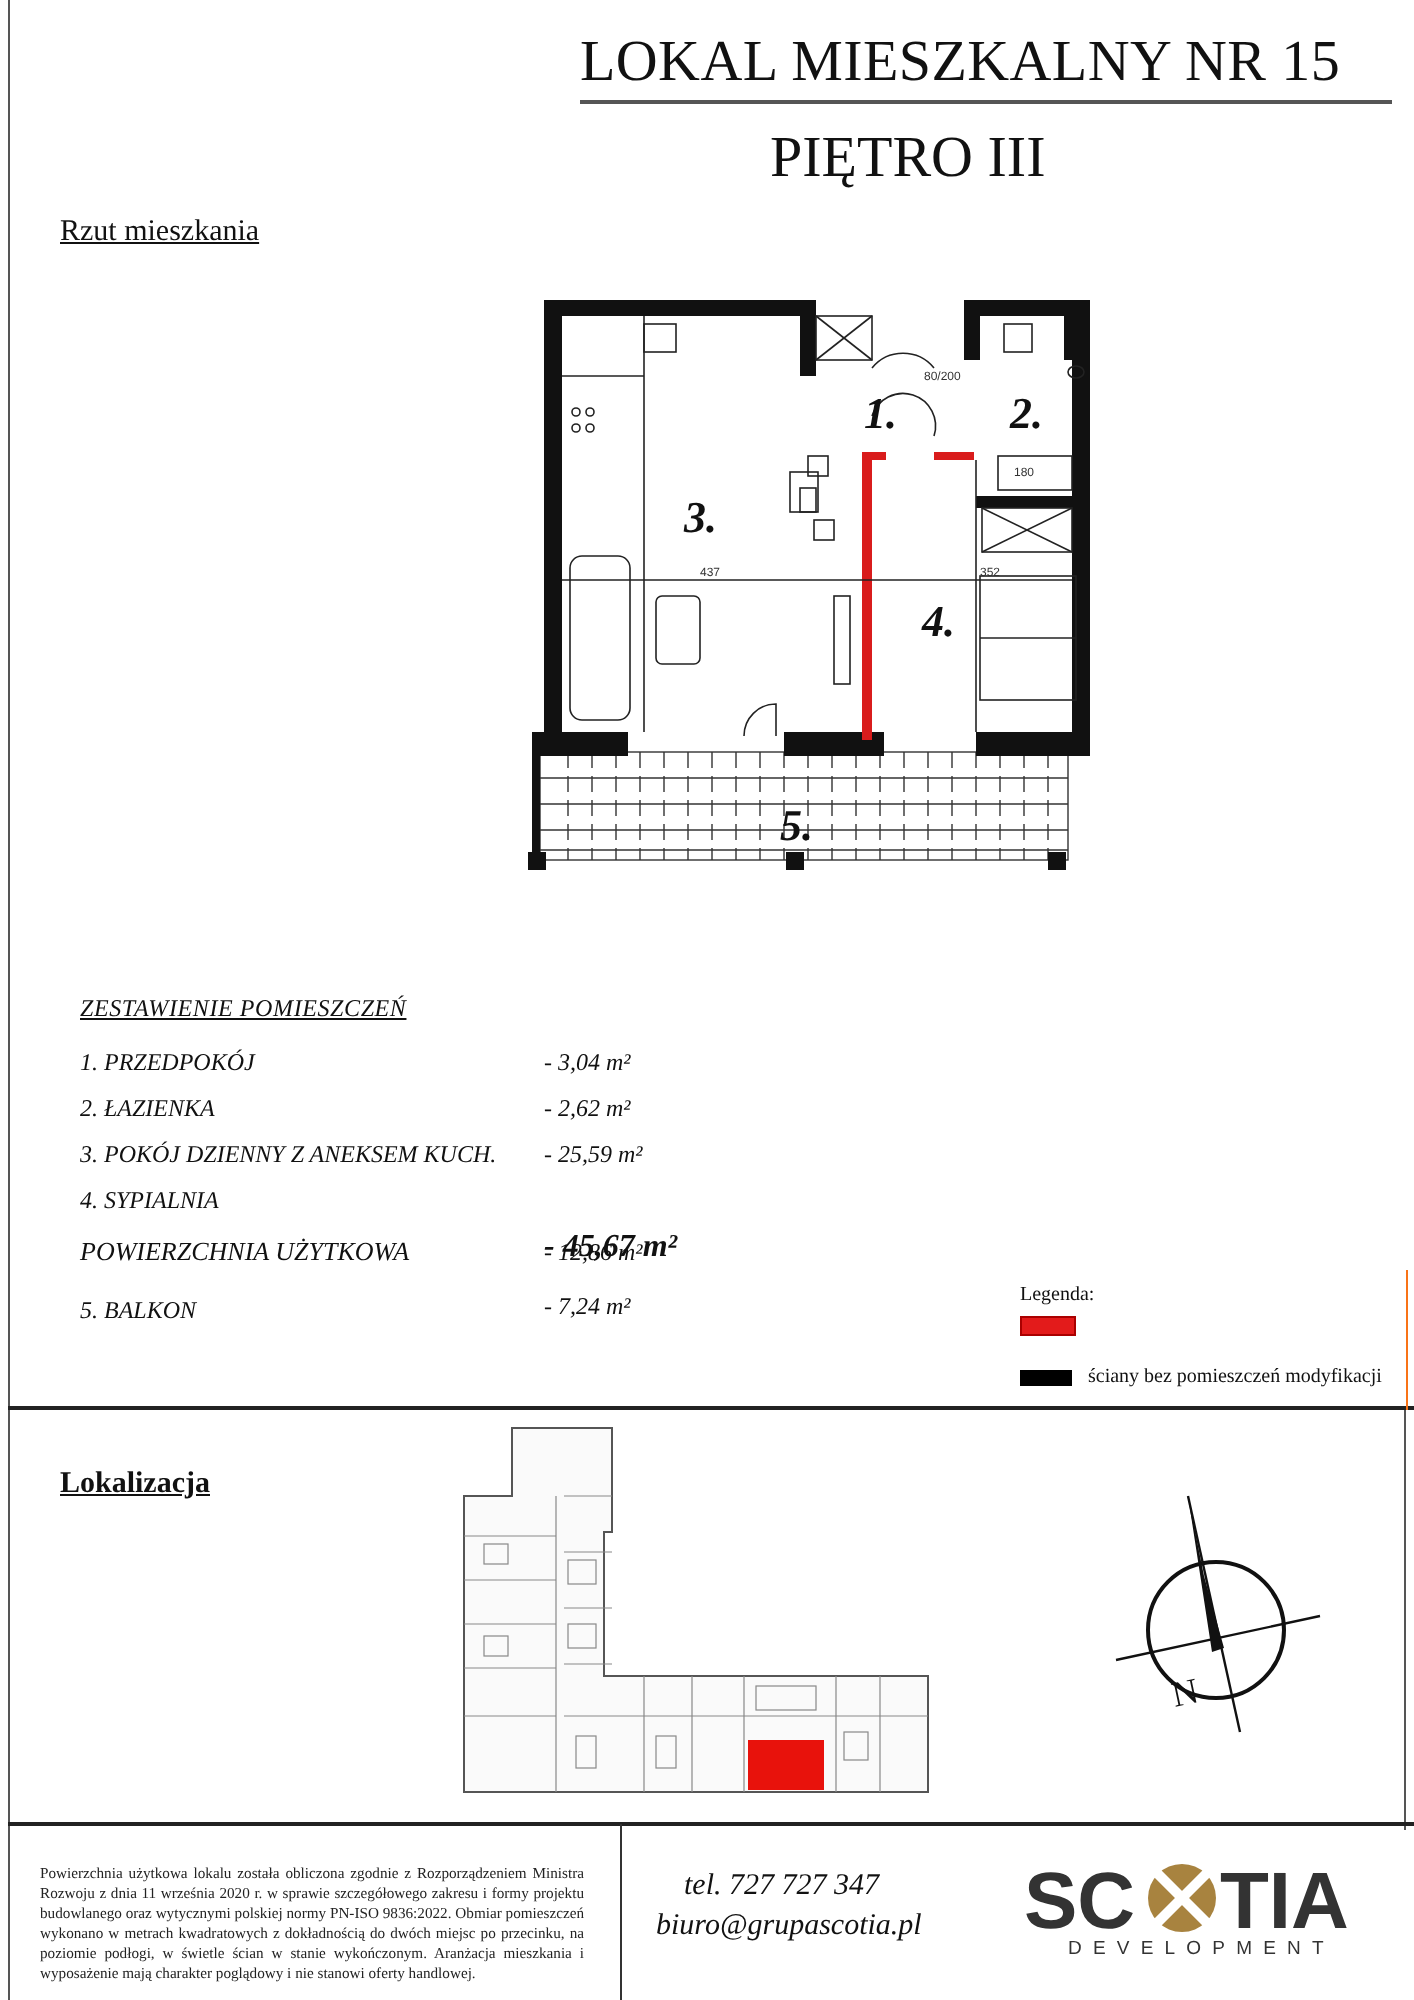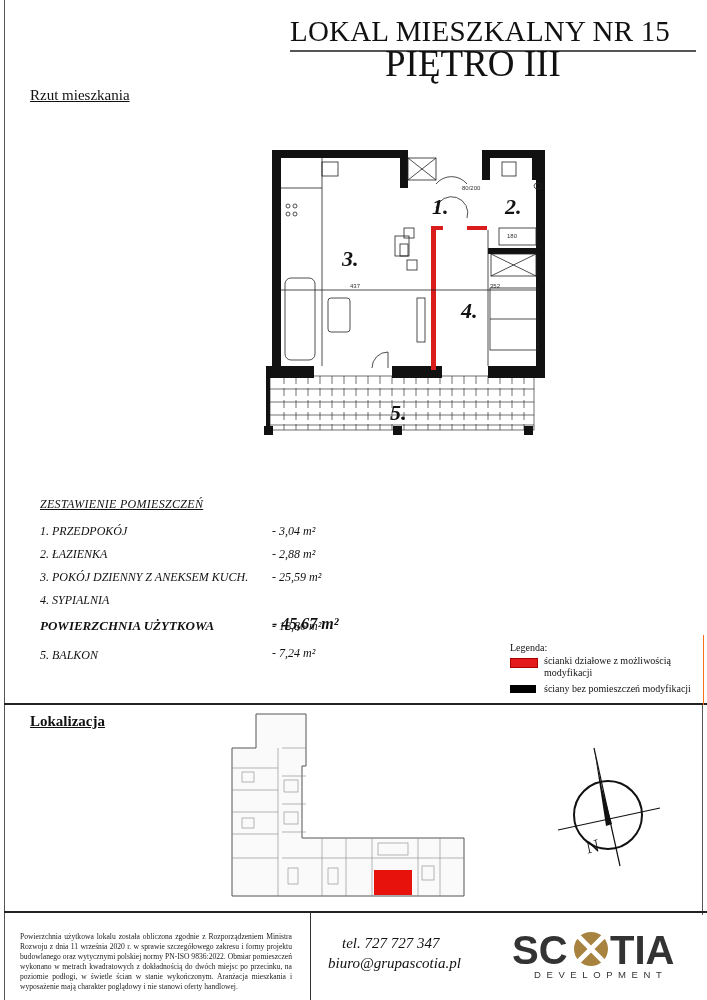--- a/index.html
+++ b/index.html
@@ -2,27 +2,27 @@
 <html><head>
 <meta charset="utf-8">
 <style>
   html, body { margin: 0; padding: 0; background: #ffffff; }
   body { width: 707px; height: 1000px; position: relative; overflow: hidden; font-family: "Liberation Serif", serif; color: #111; }
   .frame-left { position: absolute; left: 4px; top: 0; width: 1px; height: 1000px; background: #555; }
   .frame-right { position: absolute; left: 702px; top: 705px; width: 1px; height: 210px; background: #555; }
   .hline { position: absolute; left: 4px; width: 703px; height: 2px; background: #222; }
   .title { position: absolute; left: 290px; top: 14px; font-size: 29px; letter-spacing: 0.2px; line-height: 34px; white-space: nowrap; }
   .title-rule { position: absolute; left: 290px; top: 50px; width: 406px; height: 2px; background: #555; }
-  .subtitle { position: absolute; left: 385px; top: 47px; font-size: 37px; line-height: 34px; text-align: right; }
-  .section-label { position: absolute; font-size: 15px; text-decoration: underline; }
+  .subtitle { position: absolute; left: 385px; top: 62px; font-size: 29px; line-height: 34px; text-align: right; }
+  .section-label { position: absolute; font-size: 15px; text-decoration: underline; margin-top: 21px; }
   #plan { position: absolute; left: 262px; top: 148px; }
   .sched-head { position: absolute; left: 40px; top: 497px; font-size: 12px; font-style: italic; text-decoration: underline; letter-spacing: 0.3px; }
   .sched-row { position: absolute; left: 40px; font-size: 12px; font-style: italic; white-space: nowrap; }
   .sched-val { position: absolute; left: 272px; font-size: 12px; font-style: italic; white-space: nowrap; }
-  .sched-row.total { font-weight: bold; font-size: 13px; }
+  .sched-row.total { font-weight: normal; font-size: 13px; }
   .sched-val.total { font-weight: bold; font-size: 16px; }
   .legend-box { position: absolute; left: 490px; top: 635px; width: 213px; height: 70px; border-right: 1px solid #f97316; }
   .legend-title { position: absolute; left: 20px; top: 7px; font-size: 10px; }
   .legend-swatch { position: absolute; left: 20px; width: 26px; height: 8px; }
   .legend-text { position: absolute; left: 54px; font-size: 10px; line-height: 12px; width: 160px; }
   #siteplan { position: absolute; left: 222px; top: 708px; }
   #compass { position: absolute; left: 548px; top: 740px; }
   .footer-note { position: absolute; left: 20px; top: 932px; width: 272px; font-size: 7.6px; line-height: 10px; text-align: justify; color: #222; }
   .footer-divider { position: absolute; left: 310px; top: 912px; width: 1px; height: 88px; background: #333; }
   .tel { position: absolute; left: 342px; top: 935px; font-size: 15px; font-style: italic; }
@@ -145,34 +145,33 @@
     <text x="228" y="140">352</text>
     <text x="245" y="90">180</text>
     <text x="200" y="42">80/200</text>
   </g>
 </svg>
 
 <div class="sched-head">ZESTAWIENIE POMIESZCZEŃ</div>
 <div class="sched-row" style="top:524px">1. PRZEDPOKÓJ</div>
 <div class="sched-val" style="top:524px">- 3,04 m²</div>
 <div class="sched-row" style="top:547px">2. ŁAZIENKA</div>
-<div class="sched-val" style="top:547px">- 2,88 m²</div>
+<div class="sched-val" style="top:547px">- 2,62 m²</div>
 <div class="sched-row" style="top:570px">3. POKÓJ DZIENNY Z ANEKSEM KUCH.</div>
 <div class="sched-val" style="top:570px">- 25,59 m²</div>
 <div class="sched-row" style="top:593px">4. SYPIALNIA</div>
 <div class="sched-val" style="top:619px">- 12,86 m²</div>
 <div class="sched-row total" style="top:618px">POWIERZCHNIA UŻYTKOWA</div>
 <div class="sched-val total" style="top:615px">- 45,67 m²</div>
 <div class="sched-row" style="top:648px">5. BALKON</div>
 <div class="sched-val" style="top:646px">- 7,24 m²</div>
 
 <div class="legend-box">
   <div class="legend-title">Legenda:</div>
   <div class="legend-swatch" style="top:23px; background:#e31b1b; border:1px solid #a00;"></div>
-  <div class="legend-text" style="top:20px">ścianki działowe z możliwością modyfikacji</div>
   <div class="legend-swatch" style="top:50px; background:#000;"></div>
   <div class="legend-text" style="top:48px">ściany bez pomieszczeń modyfikacji</div>
 </div>
 
 <div class="section-label" style="left:30px; top:713px;font-weight:bold;">Lokalizacja</div>
 
 <svg id="siteplan" width="250" height="200" viewBox="0 0 250 200">
   <g stroke="#555" stroke-width="1" fill="#fafafa">
     <path d="M 34 6 L 84 6 L 84 58 L 80 58 L 80 130 L 242 130 L 242 188 L 10 188 L 10 40 L 34 40 Z"></path>
   </g>

